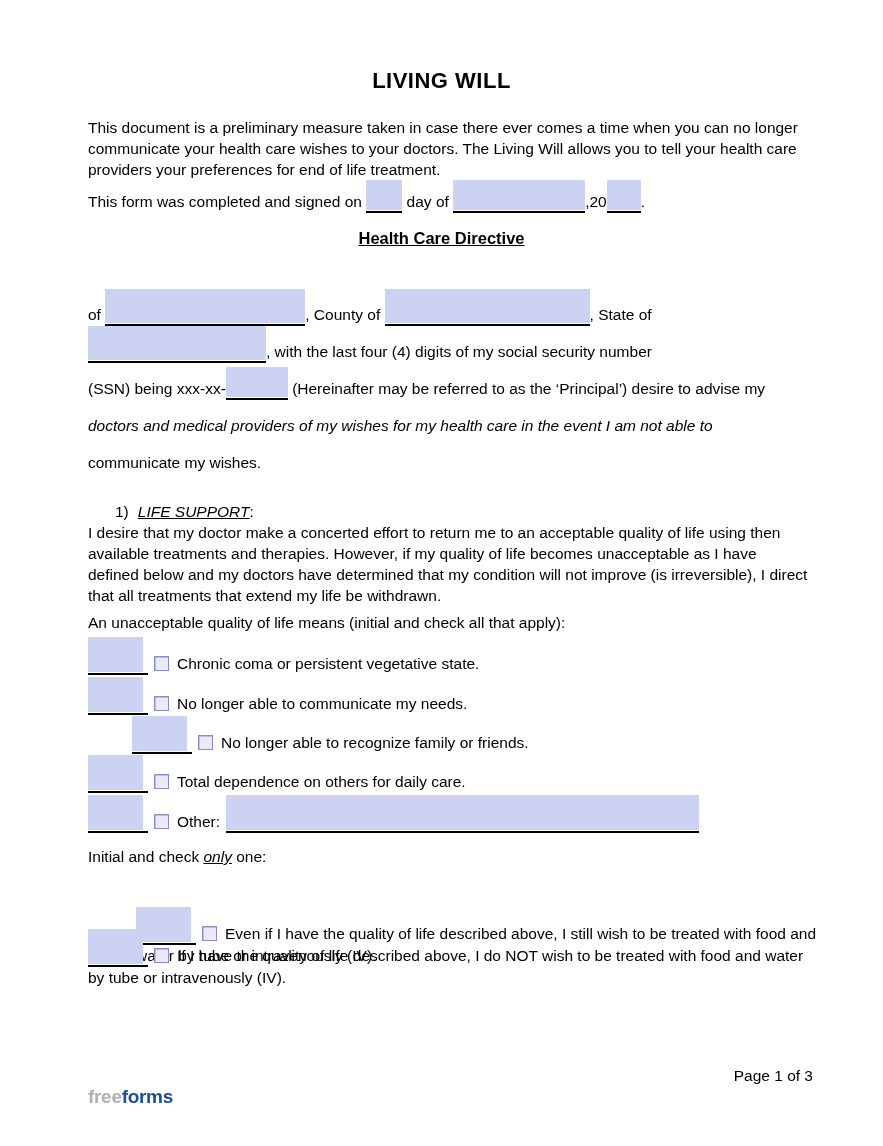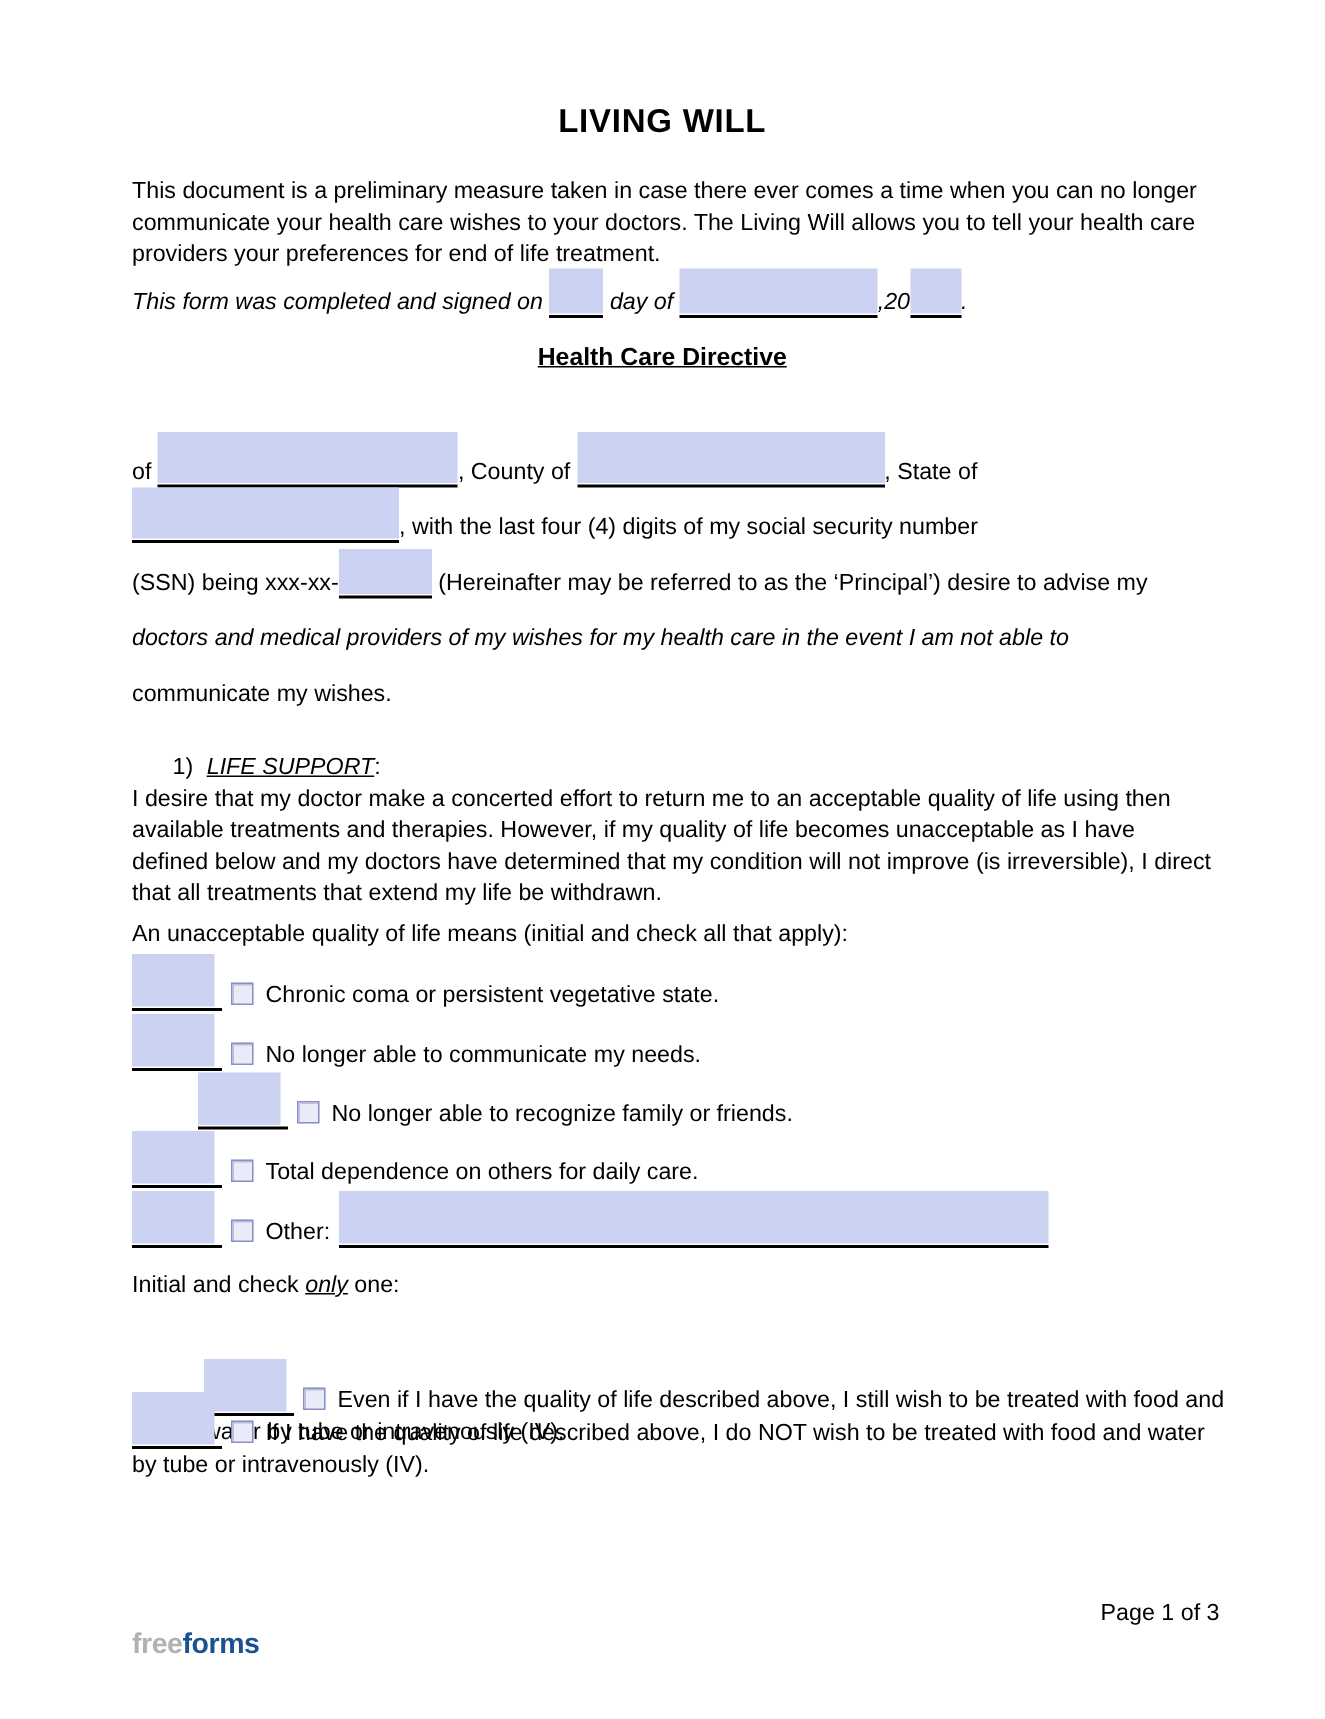--- a/index.html
+++ b/index.html
@@ -50,21 +50,21 @@
 </style>
 </head>
 <body>
 
 <div class="page">
 
   <div class="abs title">LIVING WILL</div>
 
   <div class="abs para" style="top:117px;left:88px;width:715px;">This document is a preliminary measure taken in case there ever comes a time when you can no longer communicate your health care wishes to your doctors. The Living Will allows you to tell your health care providers your preferences for end of life treatment.</div>
 
-  <div class="abs line" style="top:191px;left:88px;font-style:italic;">
+  <div class="abs line" style="top:191px;left:88px;">
     <span>This form was completed and signed on</span>
     <span class="blank h30" style="width:36px;"></span>
     <span>day of</span>
     <span class="blank h30" style="width:132px;"></span><span>,20</span><span class="blank h30" style="width:34px;"></span><span>.</span>
   </div>
 
   <div class="abs center" style="top:229px;">
     <span class="hcd">Health Care Directive</span>
   </div>
 

